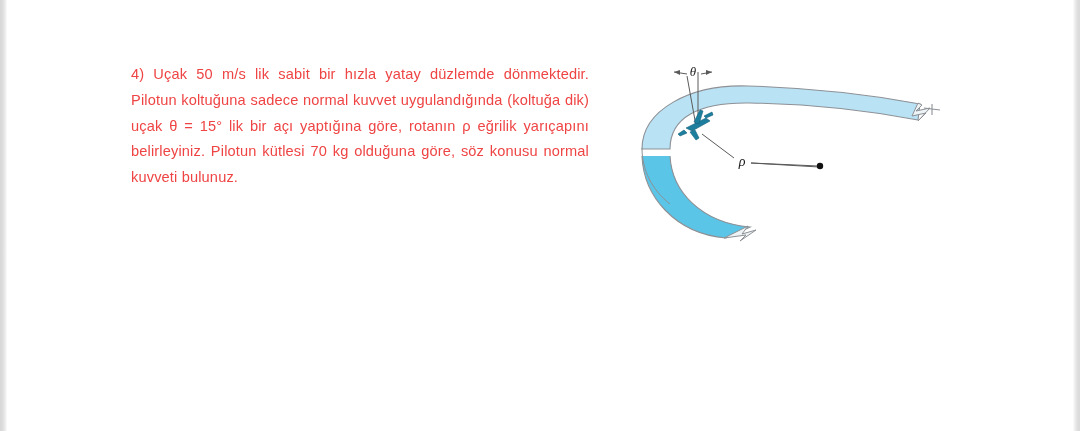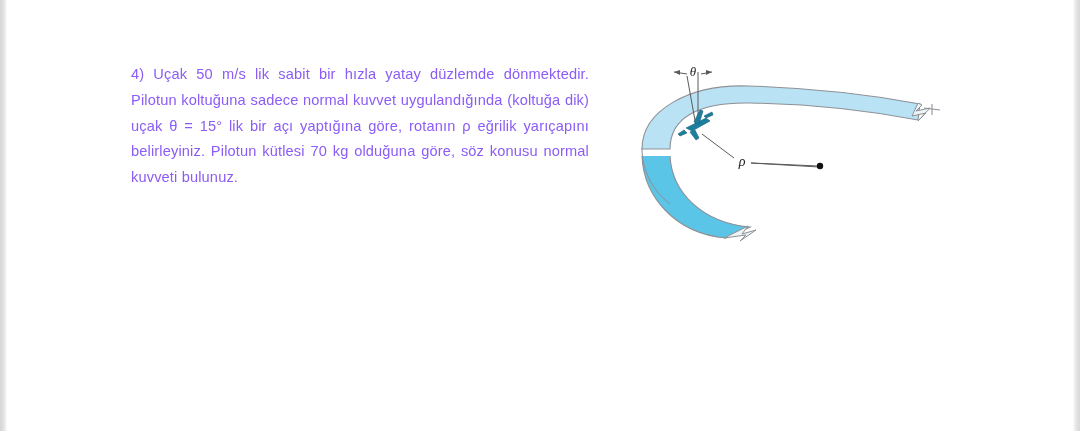--- a/index.html
+++ b/index.html
@@ -41,21 +41,21 @@
     position: absolute;
     left: 131px;
     top: 62px;
     width: 458px;
   }
   .question-text {
     margin: 0;
     font-family: "Liberation Sans", sans-serif;
     font-size: 14.6px;
     line-height: 25.8px;
-    color: #8b5cf6;
+    color: #ef4444;
     text-align: justify;
     text-justify: inter-word;
     letter-spacing: 0.15px;
   }
 
   .figure {
     position: absolute;
     left: 630px;
     top: 48px;
     width: 330px;

